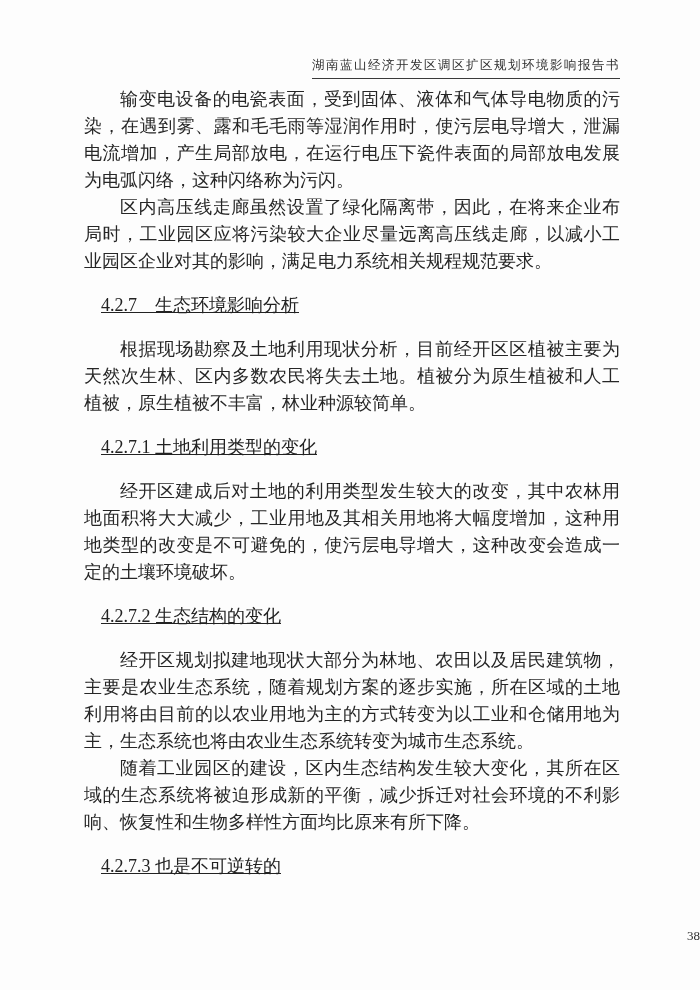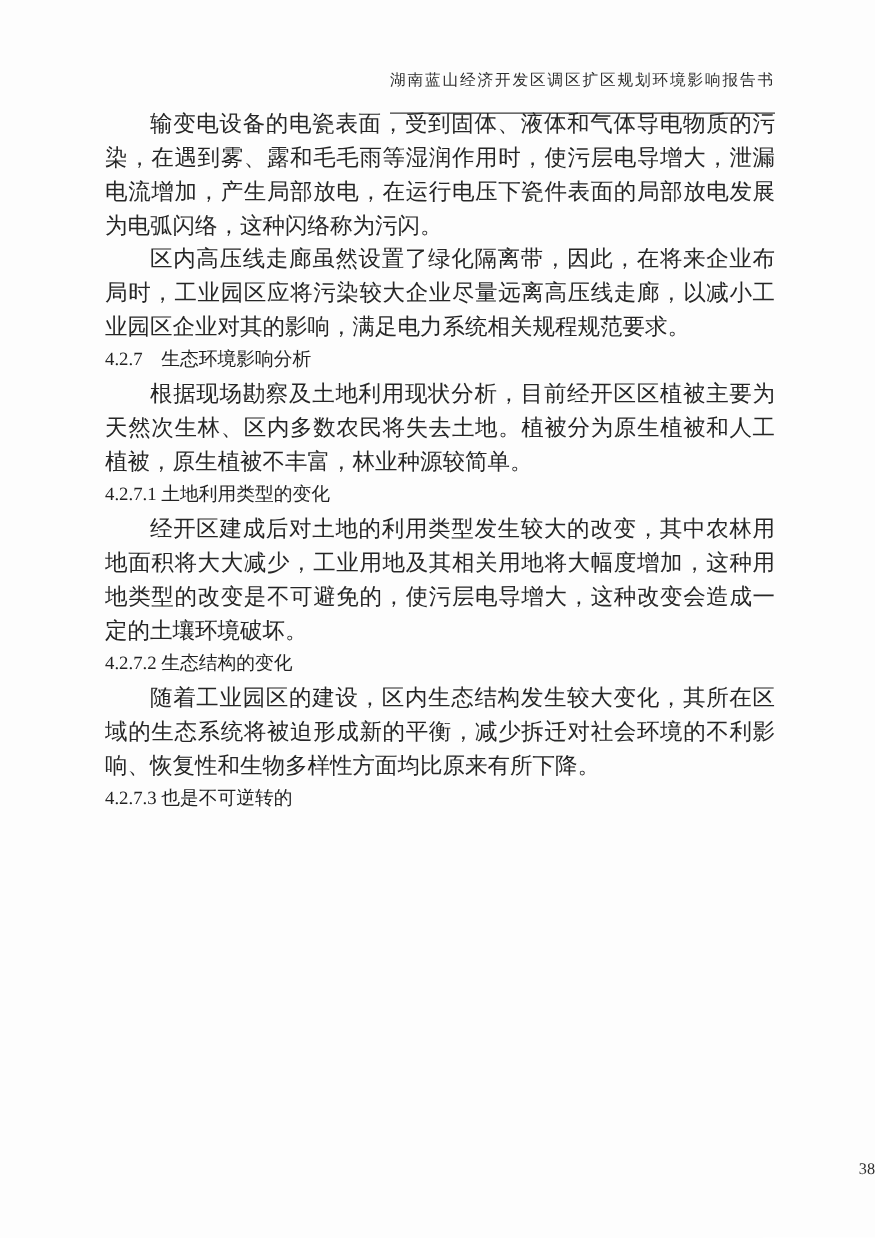--- a/index.html
+++ b/index.html
@@ -22,46 +22,47 @@
     position: absolute;
     top: 55px;
     right: 80px;
     text-align: right;
   }
   .running-header .header-title {
     display: inline-block;
     font-size: 12.5px;
     letter-spacing: 1.5px;
     color: #2e2e2e;
-    padding-bottom: 17px;
+    padding-bottom: 4px;
     border-bottom: 1.5px solid #3a3a3a;
   }
   .content {
     position: absolute;
     top: 86px;
     left: 84px;
     right: 80px;
     text-align: justify;
     text-justify: inter-ideograph;
   }
   .content p.paragraph {
     margin: 0;
     font-size: 18px;
     line-height: 27px;
     text-indent: 2em;
     color: #262626;
   }
   .content h2.heading {
-    margin: 0;
-    font-size: 15px;
+    margin: 17px;
+    font-size: 18px;
     line-height: 27px;
     font-weight: normal;
     text-indent: 0;
     color: #222222;
     white-space: pre-wrap;
+    text-decoration: underline;
   }
   .footer {
     position: absolute;
     bottom: 46px;
     left: 0;
     width: 100%;
     text-align: right;
   }
   .footer .page-number {
     font-size: 13px;
@@ -79,20 +80,21 @@
 
   <div class="content">
 
   <p class="paragraph">输变电设备的电瓷表面，受到固体、液体和气体导电物质的污染，在遇到雾、露和毛毛雨等湿润作用时，使污层电导增大，泄漏电流增加，产生局部放电，在运行电压下瓷件表面的局部放电发展为电弧闪络，这种闪络称为污闪。</p>
       <p class="paragraph">区内高压线走廊虽然设置了绿化隔离带，因此，在将来企业布局时，工业园区应将污染较大企业尽量远离高压线走廊，以减小工业园区企业对其的影响，满足电力系统相关规程规范要求。</p>
       <h2 class="heading">4.2.7　生态环境影响分析</h2>
       <p class="paragraph">根据现场勘察及土地利用现状分析，目前经开区区植被主要为天然次生林、区内多数农民将失去土地。植被分为原生植被和人工植被，原生植被不丰富，林业种源较简单。</p>
       <h2 class="heading">4.2.7.1 土地利用类型的变化</h2>
       <p class="paragraph">经开区建成后对土地的利用类型发生较大的改变，其中农林用地面积将大大减少，工业用地及其相关用地将大幅度增加，这种用地类型的改变是不可避免的，使污层电导增大，这种改变会造成一定的土壤环境破坏。</p>
       <h2 class="heading">4.2.7.2 生态结构的变化</h2>
+      <p class="paragraph">经开区规划拟建地现状大部分为林地、农田以及居民建筑物，主要是农业生态系统，随着规划方案的逐步实施，所在区域的土地利用将由目前的以农业用地为主的方式转变为以工业和仓储用地为主，生态系统也将由农业生态系统转变为城市生态系统。</p>
       <p class="paragraph">随着工业园区的建设，区内生态结构发生较大变化，其所在区域的生态系统将被迫形成新的平衡，减少拆迁对社会环境的不利影响、恢复性和生物多样性方面均比原来有所下降。</p>
       <h2 class="heading">4.2.7.3 也是不可逆转的</h2>
     </div>
 
   <div class="footer">
     <span class="page-number">38</span>
   </div>
 
 </div>
 

